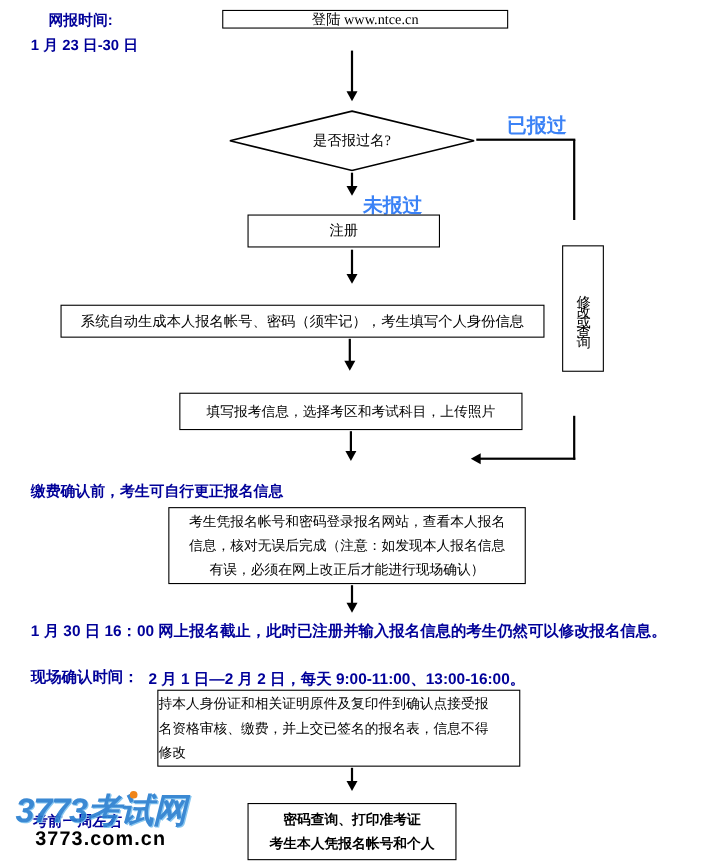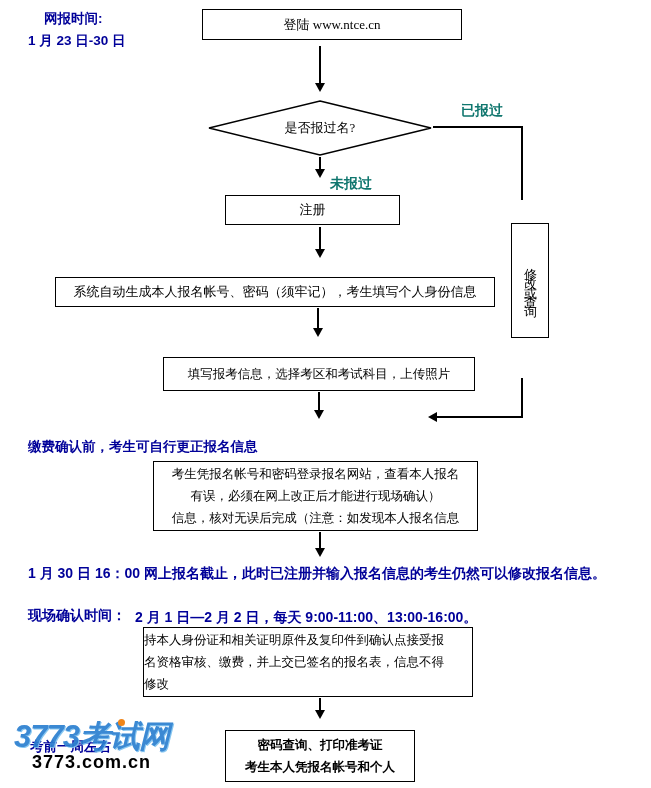--- a/index.html
+++ b/index.html
@@ -13,22 +13,22 @@
     color:#000;display:flex;align-items:center;justify-content:center;
     text-align:center;box-sizing:border-box;
   }
   .fbox .lines{width:100%;}
   
   .ann{
     position:absolute;color:#000099;font-weight:bold;white-space:nowrap;
     font-family:"Liberation Sans","DejaVu Sans",sans-serif;font-size:13.5px;
   }
   .blabel{
-    position:absolute;color:#0f766e;font-weight:bold;white-space:nowrap;
-    font-family:Liberation Sans, sans-serif;font-size:14px;
+    position:absolute;color:#3b82f6;font-weight:bold;white-space:nowrap;
+    font-family:Liberation Sans, sans-serif;font-size:18px;
   }
   
   .vline{position:absolute;width:2px;background:#000;}
   .hline{position:absolute;height:2px;background:#000;}
   .ah-down{position:absolute;width:0;height:0;
     border-left:5px solid transparent;border-right:5px solid transparent;
     border-top:9px solid #000;}
   .ah-left{position:absolute;width:0;height:0;
     border-top:5px solid transparent;border-bottom:5px solid transparent;
     border-right:9px solid #000;}
@@ -67,21 +67,21 @@
     border-radius:50%;background:#f08519;
   }
   .wm-behind{z-index:1;}
 </style>
 </head>
 <body>
 
 <div class="ann" style="left:28px;top:10px;margin-left:16px;">网报时间:</div>
 <div class="ann" style="left:28px;top:32px;">1 月 23 日-30 日</div>
 
-<div class="fbox" style="left:202px;top:9px;width:260px;height:31px;font-size:13px;">
+<div class="fbox" style="left:202px;top:9px;width:260px;height:17px;font-size:13px;">
   <span>登陆 www.ntce.cn</span>
 </div>
 
 <div class="vline" style="left:319px;top:46px;height:38px;"></div>
 <div class="ah-down" style="left:315px;top:83px;"></div>
 
 <div class="diamond-wrap">
   <svg width="226" height="56" viewBox="0 0 226 56">
     <polygon points="113,1 224,28 113,55 2,28" fill="#ffffff" stroke="#000000" stroke-width="1.5"></polygon>
   </svg>
@@ -120,22 +120,22 @@
 <div class="vbox">修改或查询</div>
 <div class="vline" style="left:521px;top:378px;height:40px;"></div>
 <div class="hline" style="left:436px;top:416px;width:87px;"></div>
 <div class="ah-left" style="left:428px;top:412px;"></div>
 
 <div class="ann" style="left:28px;top:438px;">缴费确认前，考生可自行更正报名信息</div>
 
 <div class="fbox" style="left:153px;top:461px;width:325px;height:70px;font-size:12.5px;line-height:22px;">
   <div class="lines">
     <div>考生凭报名帐号和密码登录报名网站，查看本人报名</div>
+    <div>信息，核对无误后完成（注意：如发现本人报名信息</div>
     <div>有误，必须在网上改正后才能进行现场确认）</div>
-    <div>信息，核对无误后完成（注意：如发现本人报名信息</div>
   </div>
 </div>
 
 <div class="vline" style="left:319px;top:532px;height:17px;"></div>
 <div class="ah-down" style="left:315px;top:548px;"></div>
 
 <div class="ann" style="left:28px;top:565px;font-size:14px;">1 月 30 日 16：00 网上报名截止，此时已注册并输入报名信息的考生仍然可以修改报名信息。</div>
 <div class="ann" style="left:28px;top:587px;font-size:14px;margin-top:20px;">现场确认时间：</div>
 <div class="ann" style="left:135px;top:609px;font-size:14px;">2 月 1 日—2 月 2 日，每天 9:00-11:00、13:00-16:00。</div>
 

